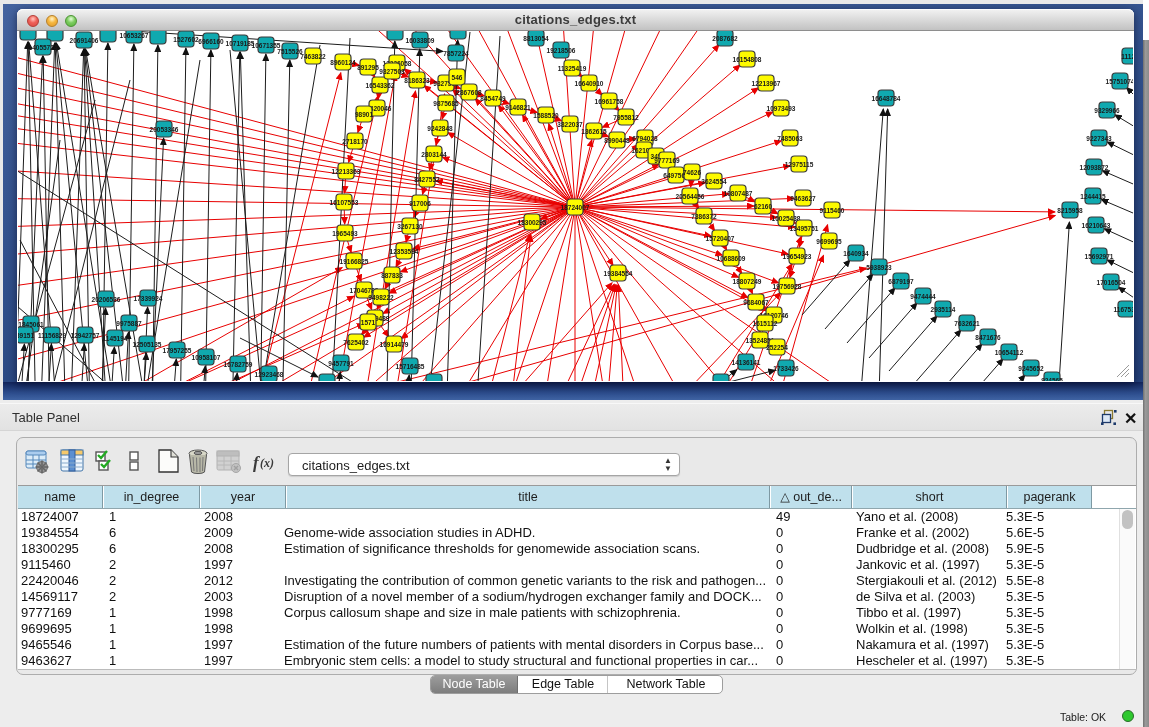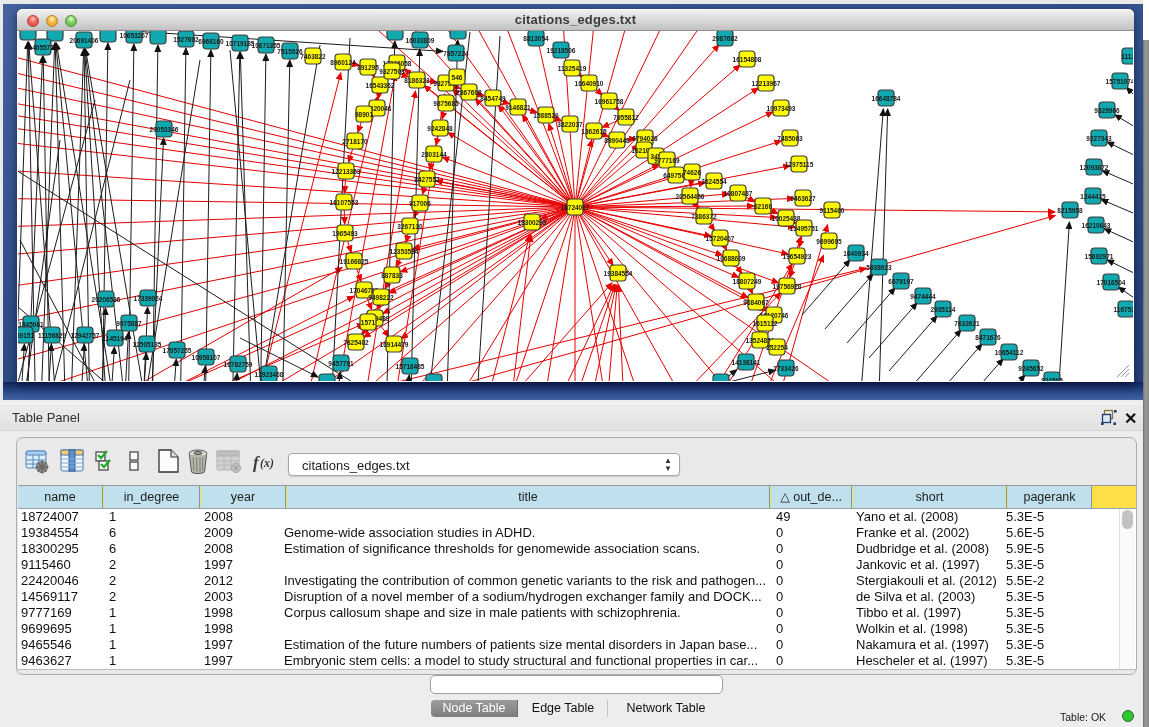--- a/index.html
+++ b/index.html
@@ -38,34 +38,34 @@
 #tpbar .t { position:absolute; left:12px; top:6px; font-size:13px; color:#303030; }
 #tpfloat { position:absolute; left:1100px; top:409px; width:17px; height:17px; }
 #tpclose { position:absolute; left:1124px; top:409px; font-size:16px; font-weight:bold; color:#111; }
 #panel { position:absolute; left:16px; top:437px; width:1121px; height:238px;
   border:1px solid #adadad; border-radius:7px; background:#e9e9e9; }
 #toolbar { position:absolute; left:8px; top:10px; height:30px; }
 #combo { position:absolute; left:271px; top:15px; width:392px; height:23px; background:#fff;
   border:1px solid #a5a5a5; border-radius:4px; box-shadow:0 1px 1px rgba(0,0,0,.12); }
 #combo .t { position:absolute; left:13px; top:4px; font-size:13px; color:#1c1c1c; }
 #combo .arr { position:absolute; right:7px; top:3px; font-size:8px; color:#333; line-height:8px; text-align:center; }
-#thead { position:absolute; left:1px; top:47px; width:1118px; height:24px; background:#fde047;
+#thead { position:absolute; left:1px; top:47px; width:1118px; height:24px; background:#ffffff;
   border-top:1px solid #9a9a9a; border-bottom:1px solid #8fa6ad; }
 .hc { position:absolute; top:0; height:22px; background:#bfe0ec; border-right:1px solid #7e99a3;
   font-size:12.5px; color:#1d1d1d; text-align:center; line-height:22px; }
 #tbody { position:absolute; left:1px; top:71px; width:1118px; height:160px; background:#fff; overflow:hidden; }
 .tr { position:absolute; left:0; width:100%; height:16px; }
 .tr span { position:absolute; top:0; font-size:13px; color:#101010; white-space:nowrap; line-height:16px; }
 #tbodyb { position:absolute; left:1px; top:231px; width:1118px; height:1px; background:#bbb; }
 #vsb { position:absolute; left:1102px; top:71px; width:16px; height:160px; background:#fafafa; border-left:1px solid #e0e0e0; }
 #vsb .th { position:absolute; left:2px; top:1px; width:11px; height:19px; background:#c2c2c2; border-radius:6px; }
 
 #tabs { position:absolute; left:430px; top:675px; width:293px; height:19px; border:1px solid #9d9d9d;
   border-radius:5px; background:#fff; font-size:12.5px; }
-#tabs .seg { position:absolute; top:0; height:17px; line-height:17px; text-align:center; color:#111;margin-top:24px; }
+#tabs .seg { position:absolute; top:0; height:17px; line-height:17px; text-align:center; color:#111; }
 #tab1 { left:0; width:87px; background:linear-gradient(#9c9c9c,#7d7d7d); color:#fff !important;
   border-radius:4px 0 0 4px; border-right:1px solid #6f6f6f; }
 #tab2 { left:88px; width:89px; border-right:1px solid #c5c5c5; }
 #tab3 { left:178px; width:114px; }
 #mem { position:absolute; left:1060px; top:711px; font-size:10.5px; color:#1a1a1a; }
 #memdot { position:absolute; left:1122px; top:710px; width:12px; height:12px; border-radius:50%;
   background:#2ec82e; border:1px solid #2a6b2a; }
 </style></head>
 <body>
 <div id="root">
@@ -744,21 +744,21 @@
           <span style="left:838px">Jankovic et al. (1997)</span>
           <span style="left:988px">5.3E-5</span>
         </div>
         <div class="tr" style="top:64px">
           <span style="left:3px">22420046</span>
           <span style="left:91px">2</span>
           <span style="left:186px">2012</span>
           <span style="left:266px">Investigating the contribution of common genetic variants to the risk and pathogen...</span>
           <span style="left:758px">0</span>
           <span style="left:838px">Stergiakouli et al. (2012)</span>
-          <span style="left:988px">5.5E-2</span>
+          <span style="left:988px">5.5E-8</span>
         </div>
         <div class="tr" style="top:80px">
           <span style="left:3px">14569117</span>
           <span style="left:91px">2</span>
           <span style="left:186px">2003</span>
           <span style="left:266px">Disruption of a novel member of a sodium/hydrogen exchanger family and DOCK...</span>
           <span style="left:758px">0</span>
           <span style="left:838px">de Silva et al. (2003)</span>
           <span style="left:988px">5.3E-5</span>
         </div>
@@ -776,21 +776,21 @@
           <span style="left:91px">1</span>
           <span style="left:186px">1998</span>
           <span style="left:758px">0</span>
           <span style="left:838px">Wolkin et al. (1998)</span>
           <span style="left:988px">5.3E-5</span>
         </div>
         <div class="tr" style="top:128px">
           <span style="left:3px">9465546</span>
           <span style="left:91px">1</span>
           <span style="left:186px">1997</span>
-          <span style="left:266px">Estimation of the future numbers of patients size mental disorders in Japan base...</span>
+          <span style="left:266px">Estimation of the future numbers of patients with mental disorders in Corpus base...</span>
           <span style="left:758px">0</span>
           <span style="left:838px">Nakamura et al. (1997)</span>
           <span style="left:988px">5.3E-5</span>
         </div>
         <div class="tr" style="top:144px">
           <span style="left:3px">9463627</span>
           <span style="left:91px">1</span>
           <span style="left:186px">1997</span>
           <span style="left:266px">Embryonic stem cells: a model to study structural and functional properties in car...</span>
           <span style="left:758px">0</span>

